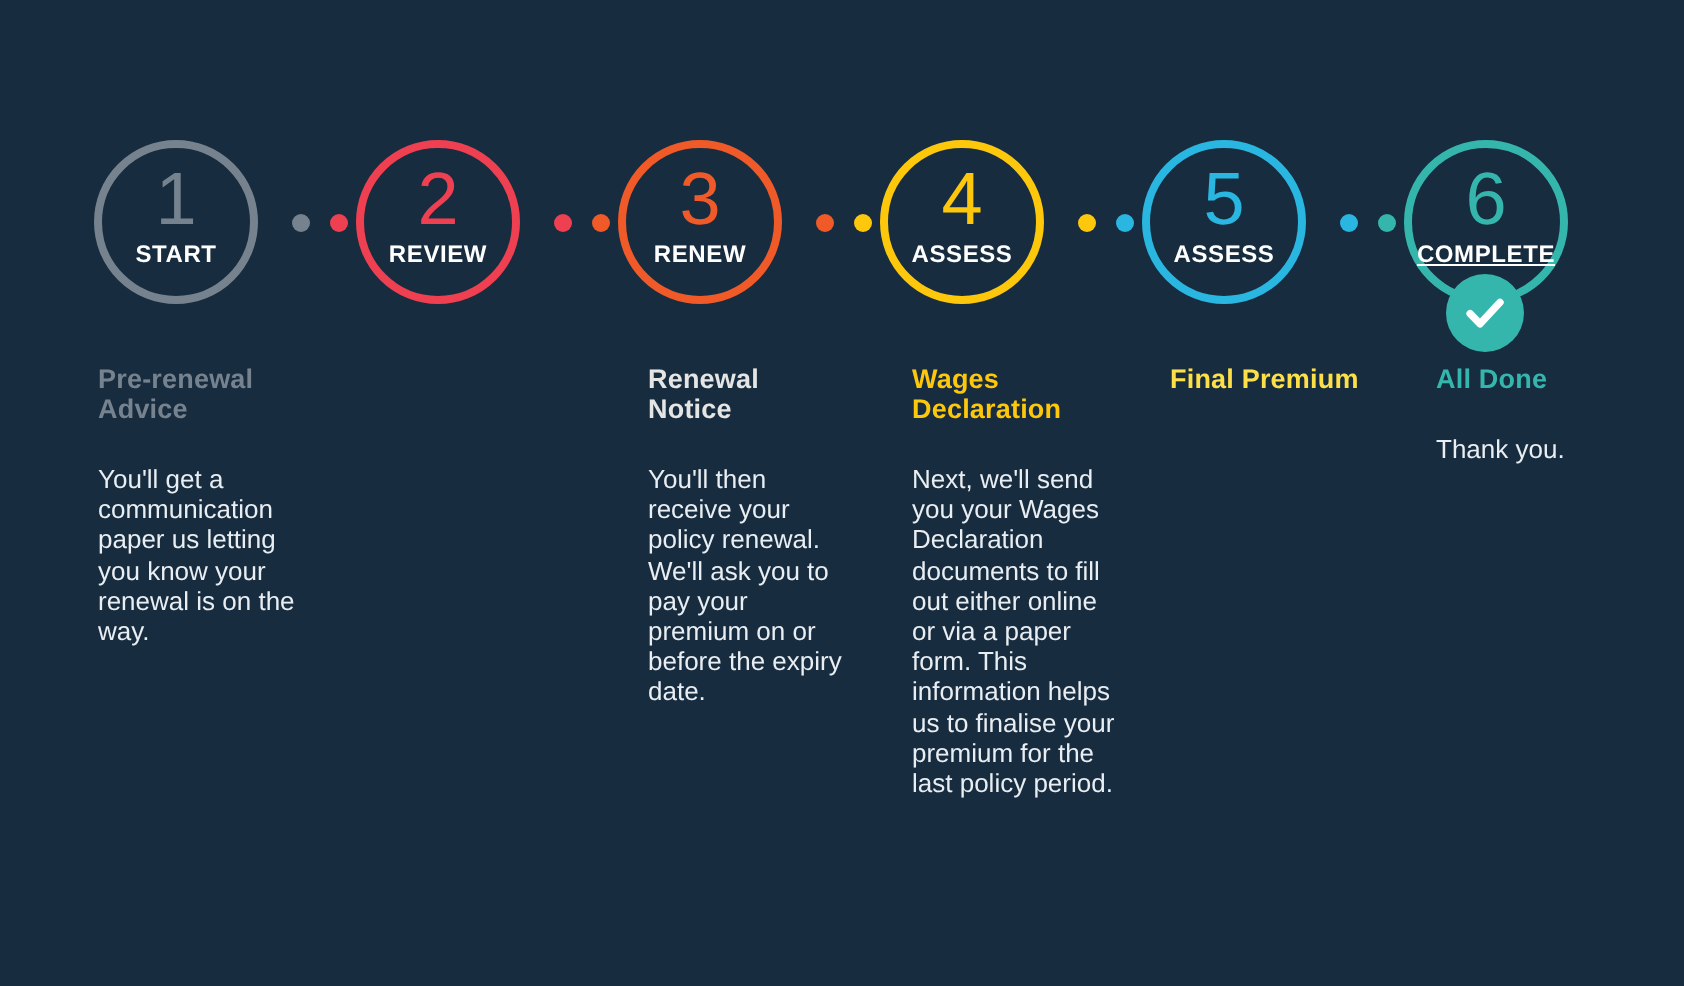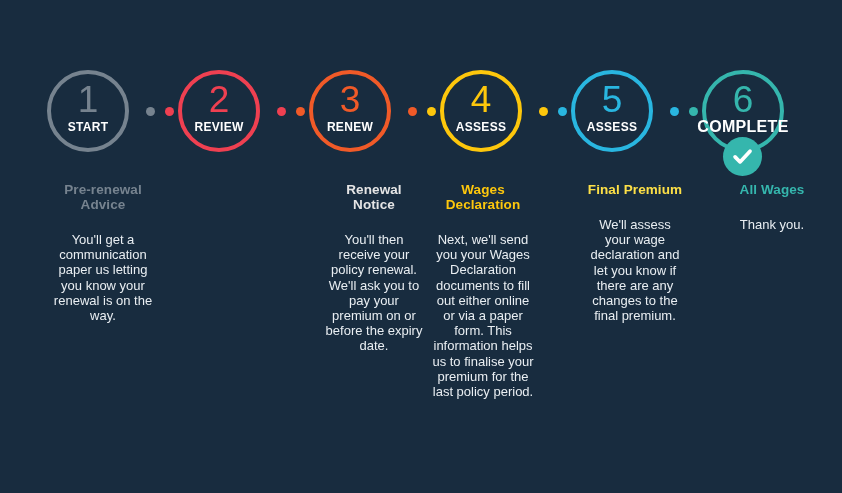--- a/index.html
+++ b/index.html
@@ -94,21 +94,20 @@
     left: 9px;
     top: 9px;
     width: 21px;
     height: 21px;
   }
 
   
   .col {
     position: absolute;
     top: 182px;
-    text-align: center;
   }
   .col-head {
     font-size: 13.5px;
     line-height: 15px;
     font-weight: bold;
     margin: 0 0 20px 0;
     letter-spacing: 0.1px;
   }
   .col-body {
     font-size: 13px;
@@ -166,21 +165,21 @@
 
     <div class="step-node" style="left:571px;">
       <span class="step-circle" style="border-color: rgb(41, 182, 224);"></span>
       <span class="step-num" style="color: rgb(41, 182, 224);">5</span>
       <span class="step-label">ASSESS</span>
     </div>
 
     <div class="step-node" style="left:702px;">
       <span class="step-circle" style="border-color: rgb(53, 182, 173);"></span>
       <span class="step-num" style="color: rgb(53, 182, 173);">6</span>
-      <span class="step-label" style="font-size:16px;">COMPLETE</span>
+      <span class="step-label" style="font-size:12px;text-decoration:underline;">COMPLETE</span>
       <span class="check-badge" style="background: rgb(53, 182, 173);">
         <svg class="tick" viewBox="0 0 24 24">
           <path d="M3.5 12.4 L9.2 18.2 L20.6 5.9" fill="none" stroke="#ffffff" stroke-width="4.2" stroke-linecap="round" stroke-linejoin="round"></path>
         </svg>
       </span>
     </div>
   </div>
 
   <div class="col" style="left:49px; width:108px;">
     <p class="col-head" style="color: rgb(118, 131, 143);">Pre-renewal Advice</p>
@@ -188,28 +187,27 @@
   </div>
 
   <div class="col" style="left:190px; width:100px;">
   </div>
 
   <div class="col" style="left:324px; width:100px;">
     <p class="col-head" style="color: #e5e5e5;">Renewal Notice</p>
     <p class="col-body">You'll then receive your policy renewal. We'll ask you to pay your premium on or before the expiry date.</p>
   </div>
 
-  <div class="col" style="left:432px; width:102px;">
+  <div class="col" style="left:456px; width:102px;">
     <p class="col-head" style="color: rgb(253, 199, 12);">Wages Declaration</p>
     <p class="col-body">Next, we'll send you your Wages Declaration documents to fill out either online or via a paper form. This information helps us to finalise your premium for the last policy period.</p>
   </div>
 
   <div class="col" style="left:585px; width:100px;">
     <p class="col-head" style="color: #fde047;">Final Premium</p>
-    <p class="col-body">We'll assess your wage declaration and let you know if there are any changes to the final premium.</p>
   </div>
 
   <div class="col" style="left:718px; width:108px;">
-    <p class="col-head" style="color: rgb(53, 182, 173);">All Wages</p>
+    <p class="col-head" style="color: rgb(53, 182, 173);">All Done</p>
     <p class="col-body">Thank you.</p>
   </div>
 
 </div>
 
 </body></html>

